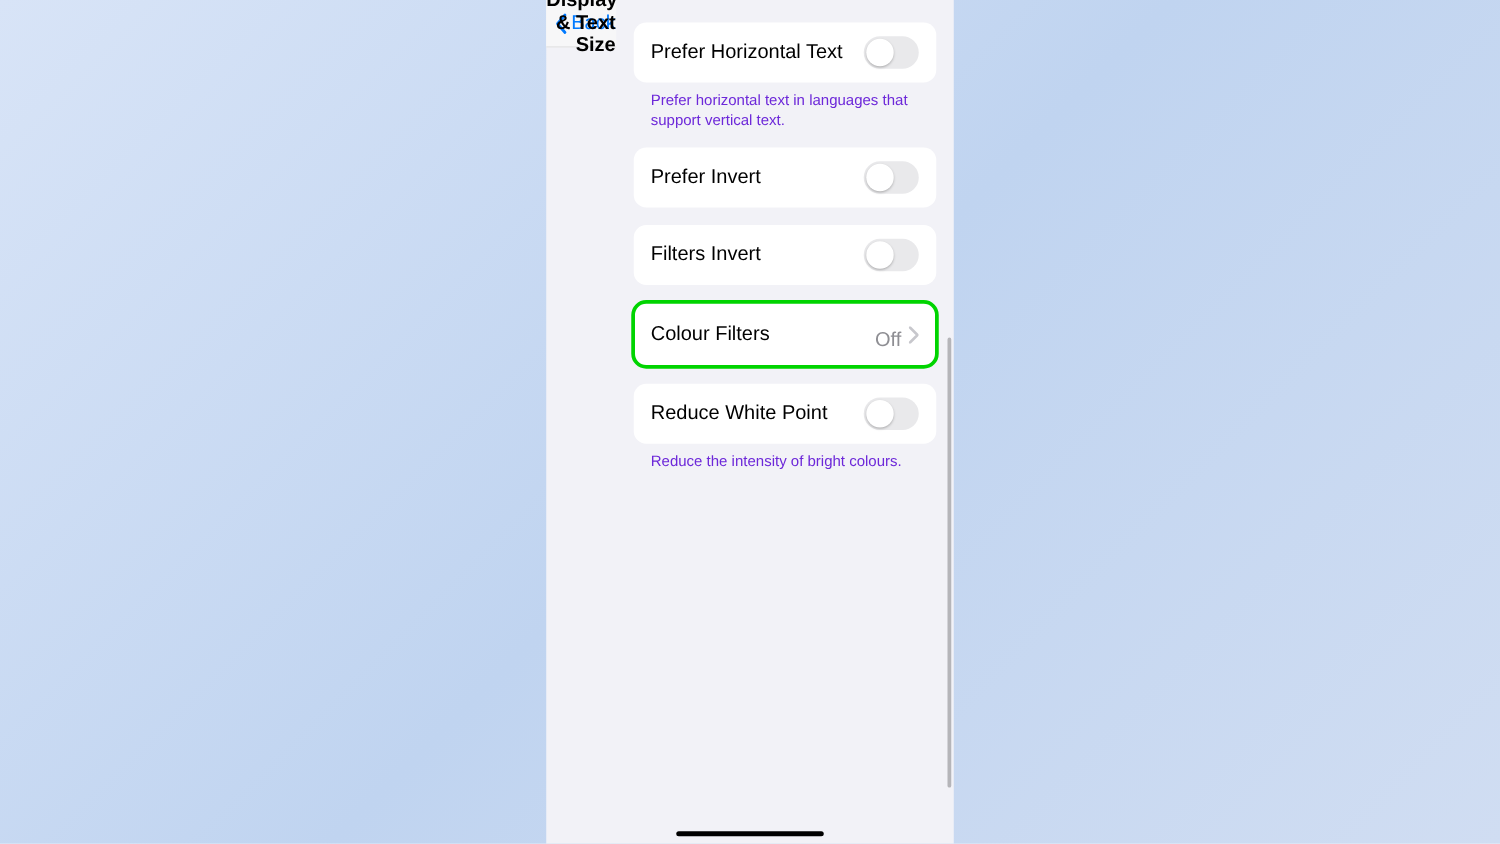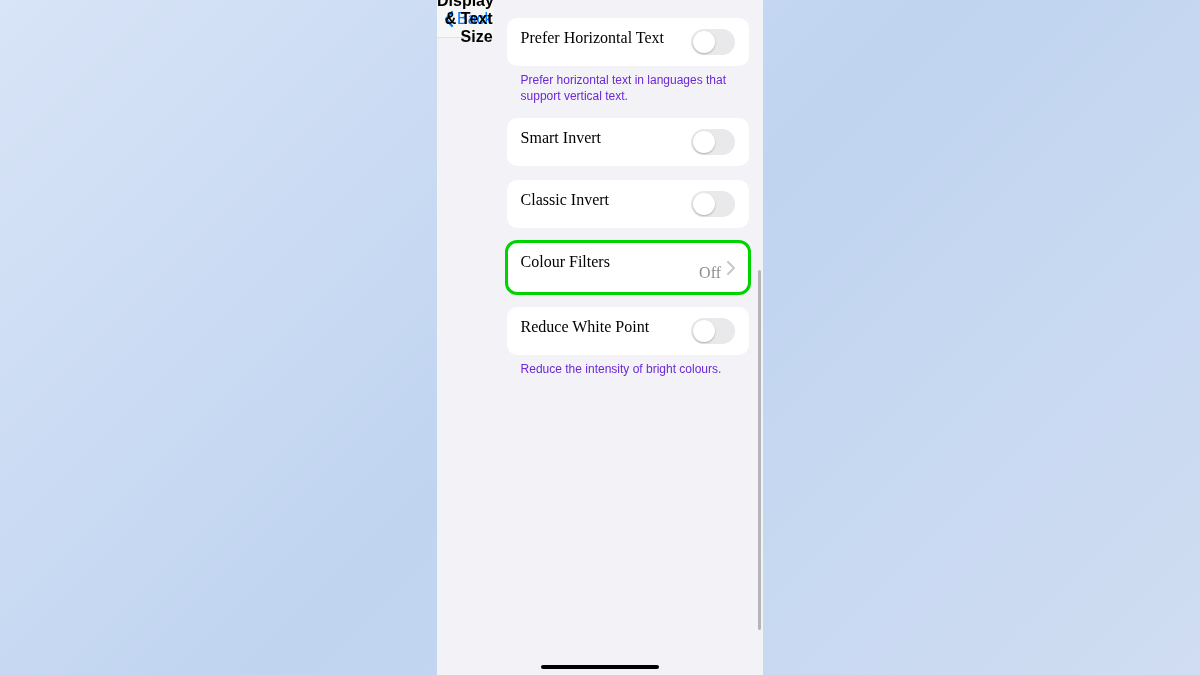--- a/index.html
+++ b/index.html
@@ -55,23 +55,23 @@
     overflow-y: auto;
     padding-top: 18px;
   }
   .section { margin-bottom: 14px; }
   .row {
     background: #fff;
     border-radius: 10px;
     margin: 0 14px;
     padding: 11px 14px;
     display: flex;
+    align-items: center;
     justify-content: space-between;
     min-height: 38px;
-    font-family: Liberation Serif, serif;
   }
   .row.highlighted {
     outline: 3px solid #00d400;
     outline-offset: -1px;
     gap: 20px;
   }
   .row-label {
     font-size: 16px;
     color: #000;
   }
@@ -156,28 +156,28 @@
     <div class="section">
       <div class="row">
         <span class="row-label">Prefer Horizontal Text</span>
         <div class="toggle"></div>
       </div>
       <div class="desc">Prefer horizontal text in languages that support vertical text.</div>
     </div>
 
     <div class="section">
       <div class="row">
-        <span class="row-label">Smart Invert</span>
-        <div class="toggle"></div>
-      </div>
-    </div>
-
-    <div class="section">
-      <div class="row">
-        <span class="row-label">Classic Invert</span>
+        <span class="row-label">Prefer Invert</span>
+        <div class="toggle"></div>
+      </div>
+    </div>
+
+    <div class="section">
+      <div class="row">
+        <span class="row-label">Filters Invert</span>
         <div class="toggle"></div>
       </div>
     </div>
 
     <div class="section">
       <div class="row highlighted">
         <span class="row-label">Colour Filters</span>
         <div class="row-right">
           <span class="row-value">Off</span>
           <svg class="chev" width="8" height="14" viewBox="0 0 8 14">

